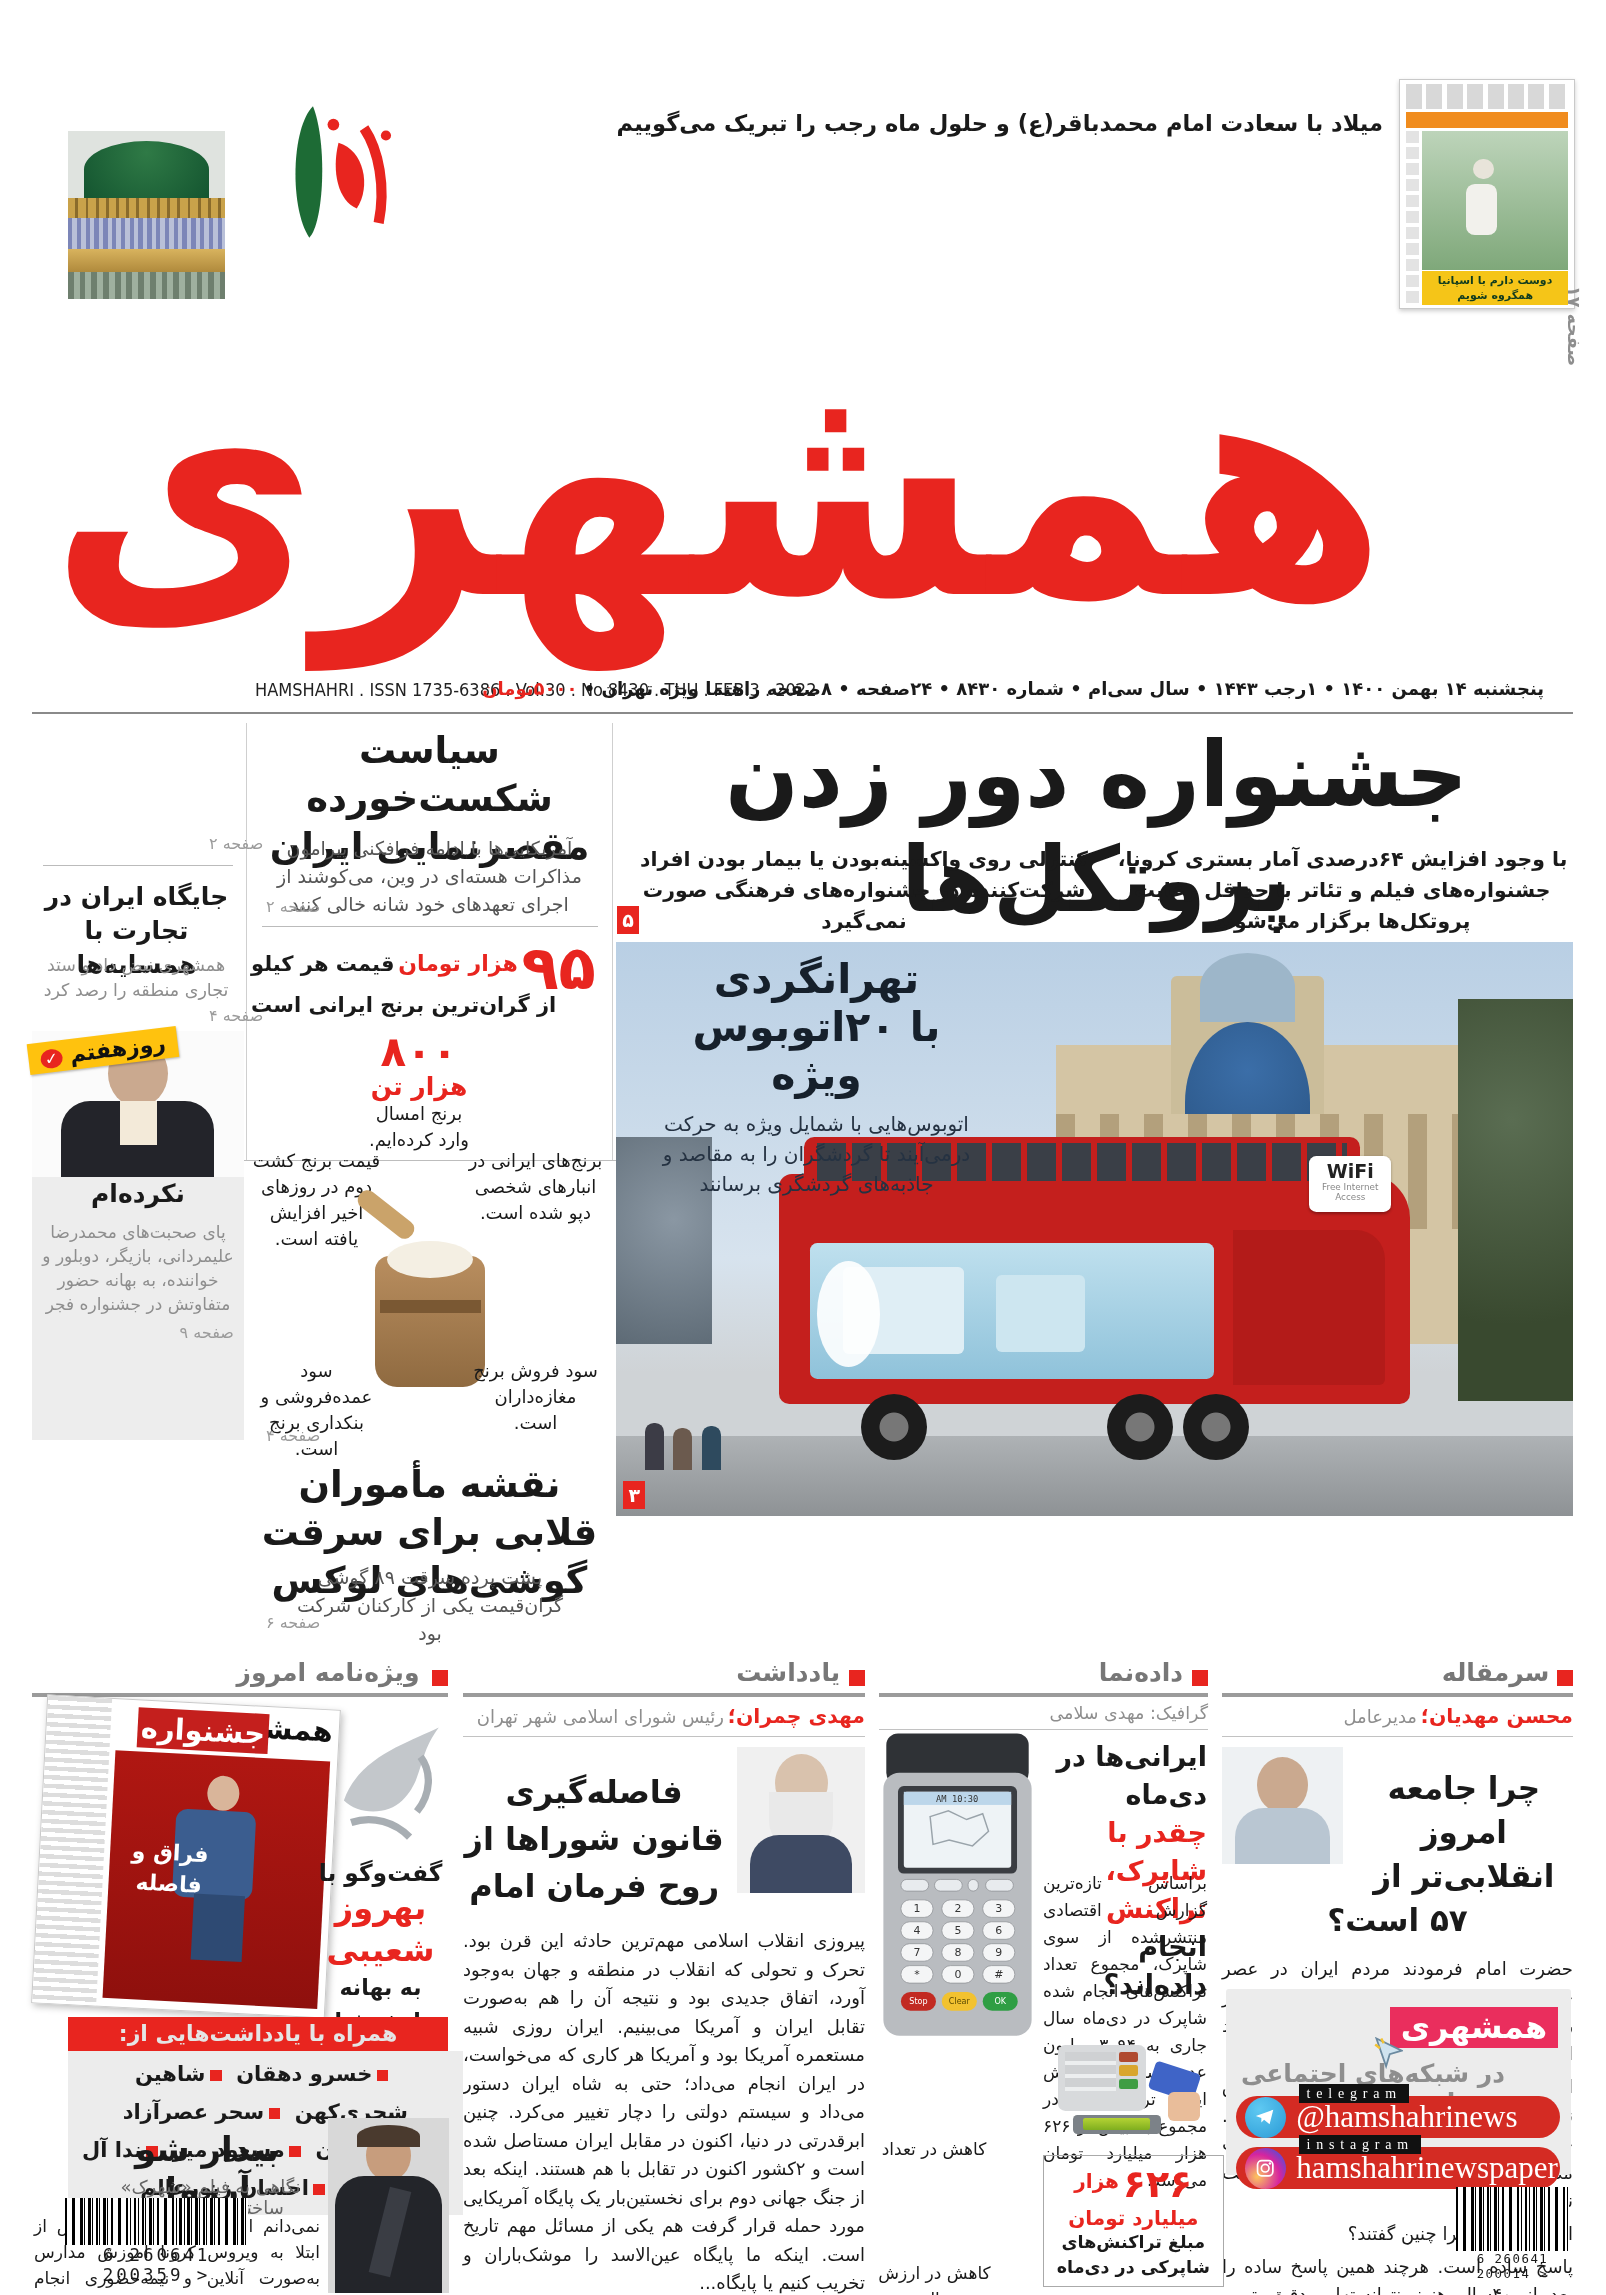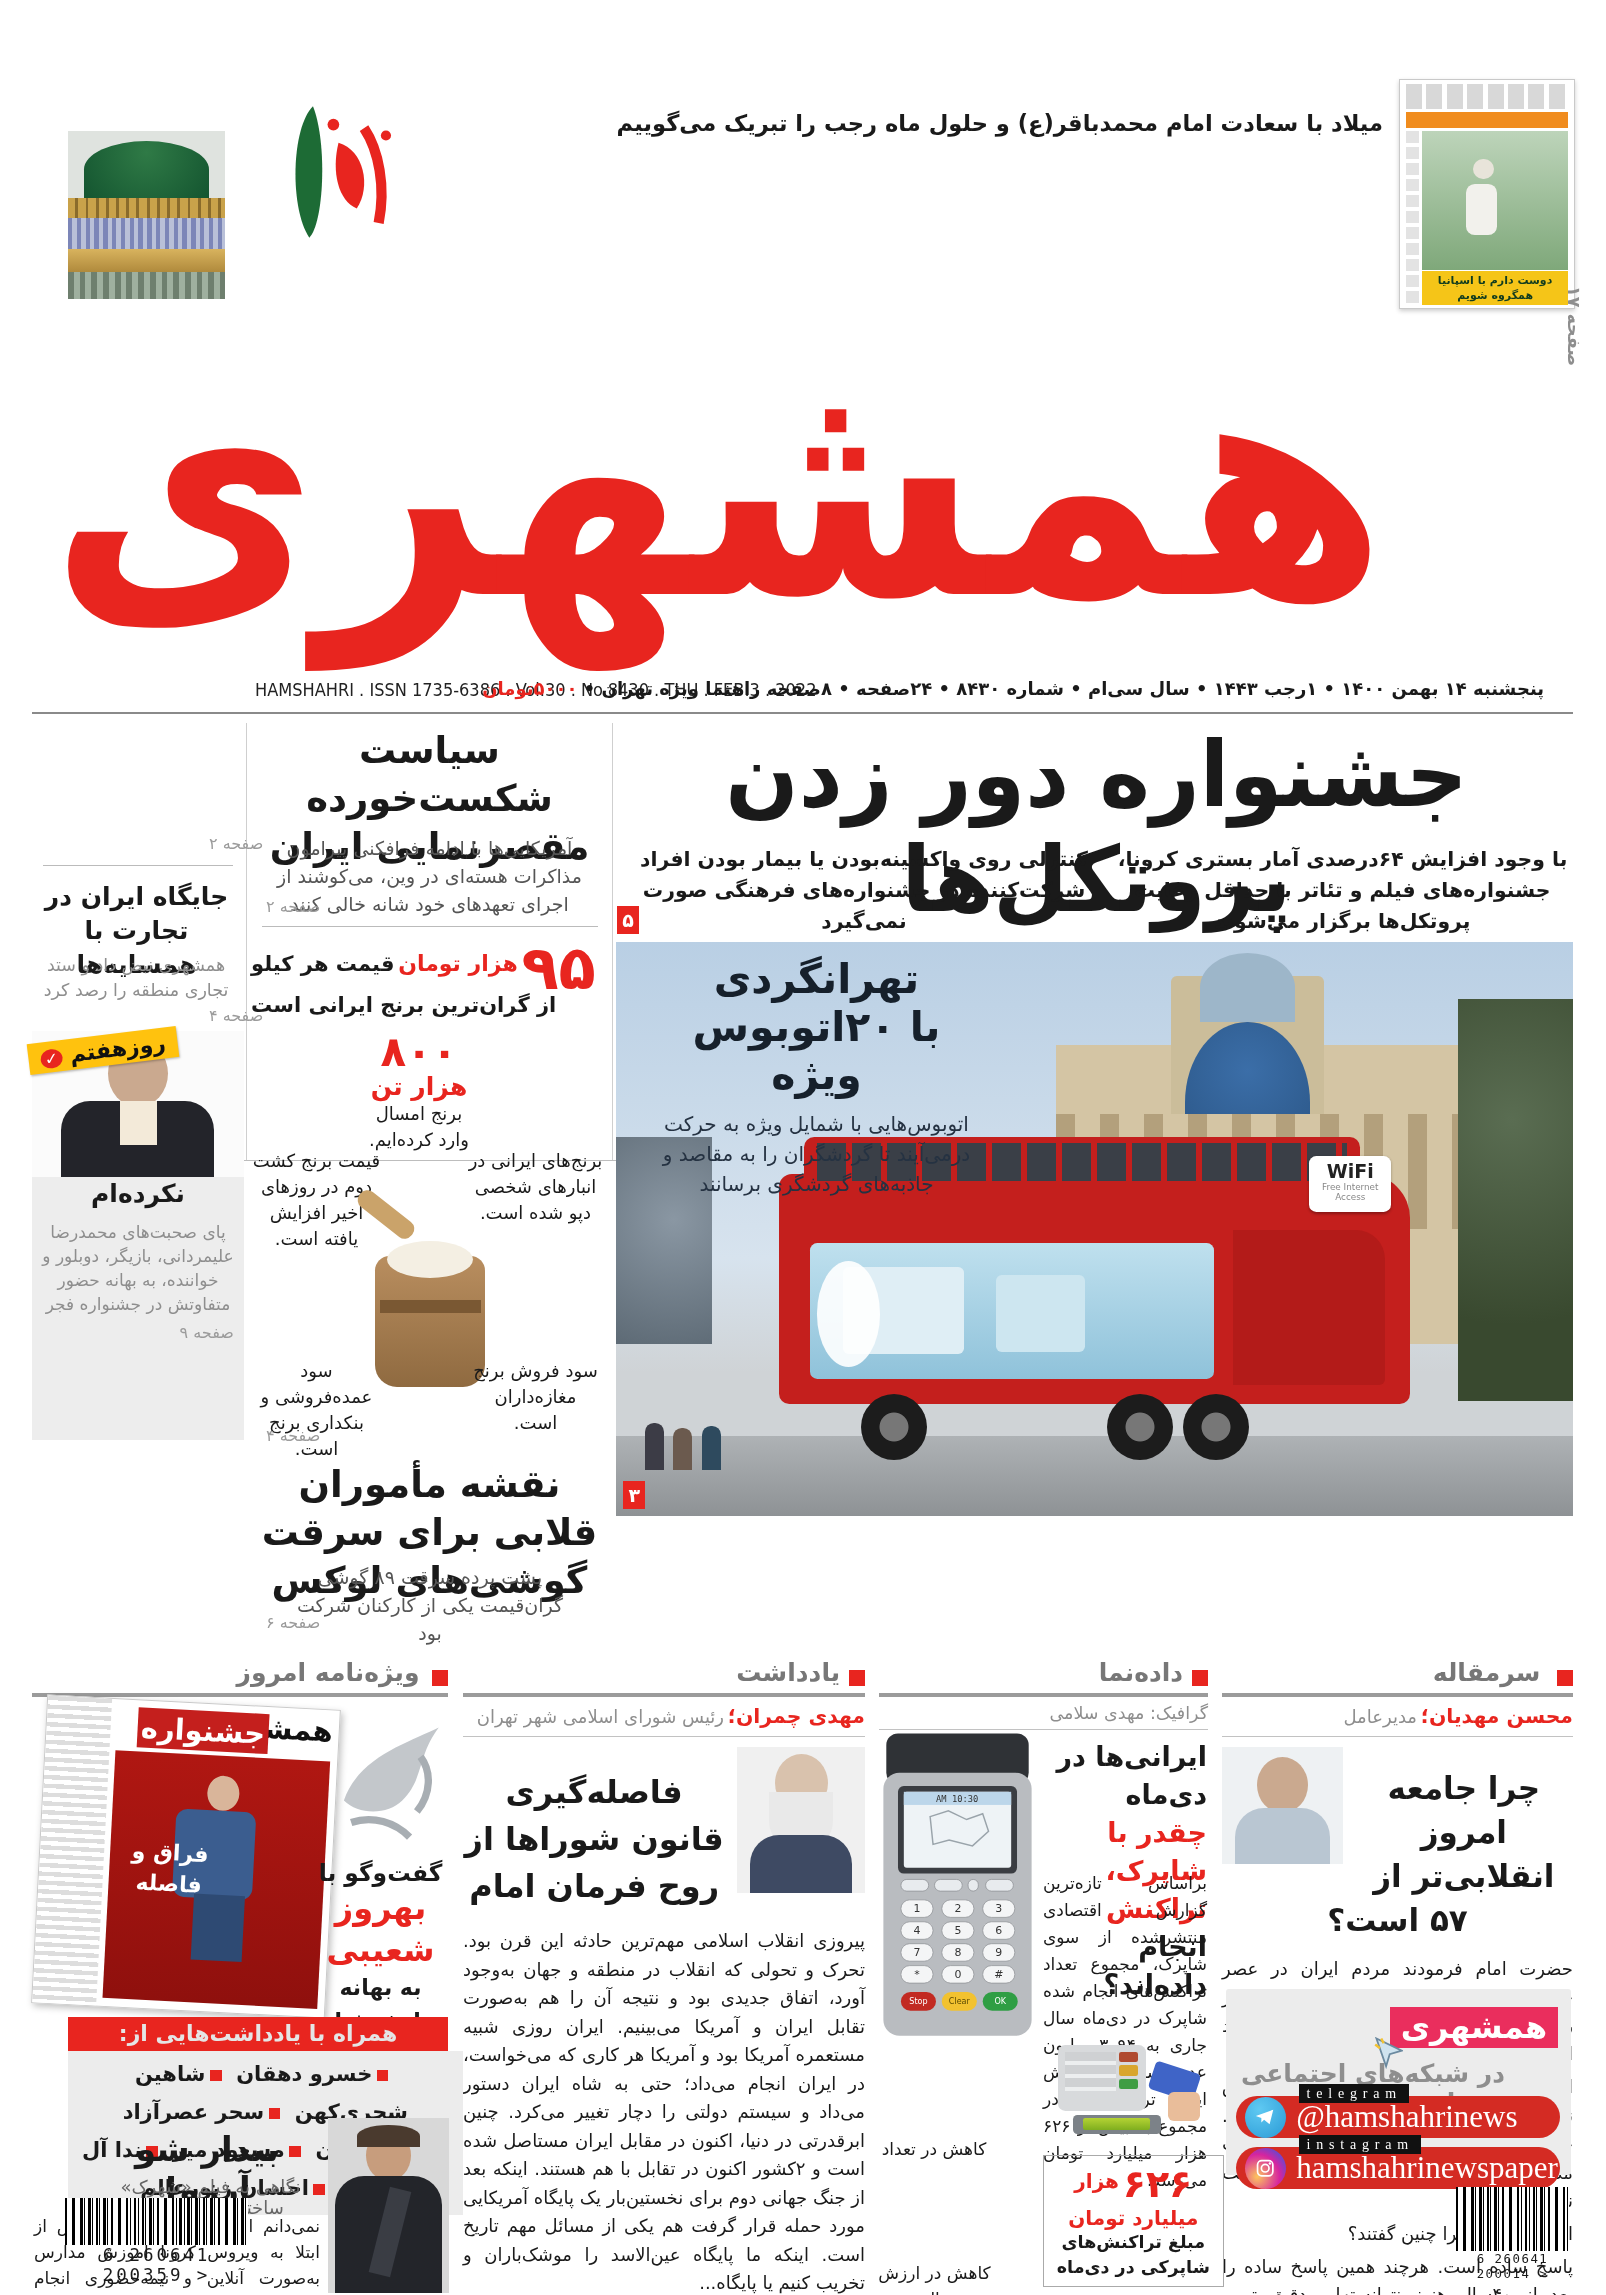--- a/index.html
+++ b/index.html
@@ -199,21 +199,21 @@
   <div class="abs pagenum" style="left:267px;top:1426px">صفحه ۴</div>
 
   <div class="abs" style="left:33px;top:1516px;width:0;height:0"></div>
 
   <div class="abs ctr bold" style="left:259px;top:1461px;width:343px;font-size:37px;line-height:48px">نقشه مأموران قلابی برای سرقت گوشی‌های لوکس</div>
   <div class="abs ctr gray" style="left:285px;top:1563px;width:292px;font-size:19px;line-height:28px;color:#555">پشت پرده سرقت ۸۹ گوشی گران‌قیمت یکی از کارکنان شرکت بود</div>
   <div class="abs pagenum" style="left:267px;top:1613px">صفحه ۶</div>
 
   <div class="abs" style="left:1223px;top:1658px;width:351px">
     <div><span class="sq"></span>
-      <span class="sechead" style="margin-right:13px">سرمقاله</span></div>
+      <span class="sechead" style="margin-right:4px">سرمقاله</span></div>
     <div style="height:4.4px;background:#9b9b9b;margin:5.8px 0 7.3px"></div>
     <div><span class="authname">محسن مهدیان؛</span>
       <span class="authrole">مدیرعامل</span></div>
     <div style="height:0.7px;background:#c2c2c2;margin:7.3px 0 10.2px"></div>
     <div style="float:left;width:121px;height:117px;background:#eef1f3;margin:0 11.7px 7.3px 0;position:relative;overflow:hidden">
       <div class="sil-head" style="left:35px;top:10.2px;width:51px;height:56px"></div>
       <div class="sil-body" style="left:13px;top:61px;width:95px;height:58px;background:#b9c6d2"></div>
     </div>
     <div class="bold" style="font-size:31px;line-height:44px;text-align:center;padding-top:19px">چرا جامعه امروز انقلابی‌تر از ۵۷ است؟</div>
     <div class="body-text just" style="clear:both;margin-top:13px">

